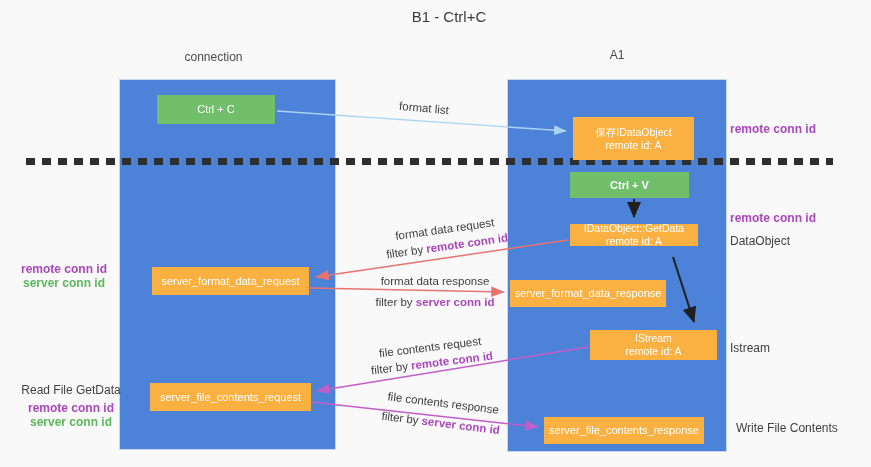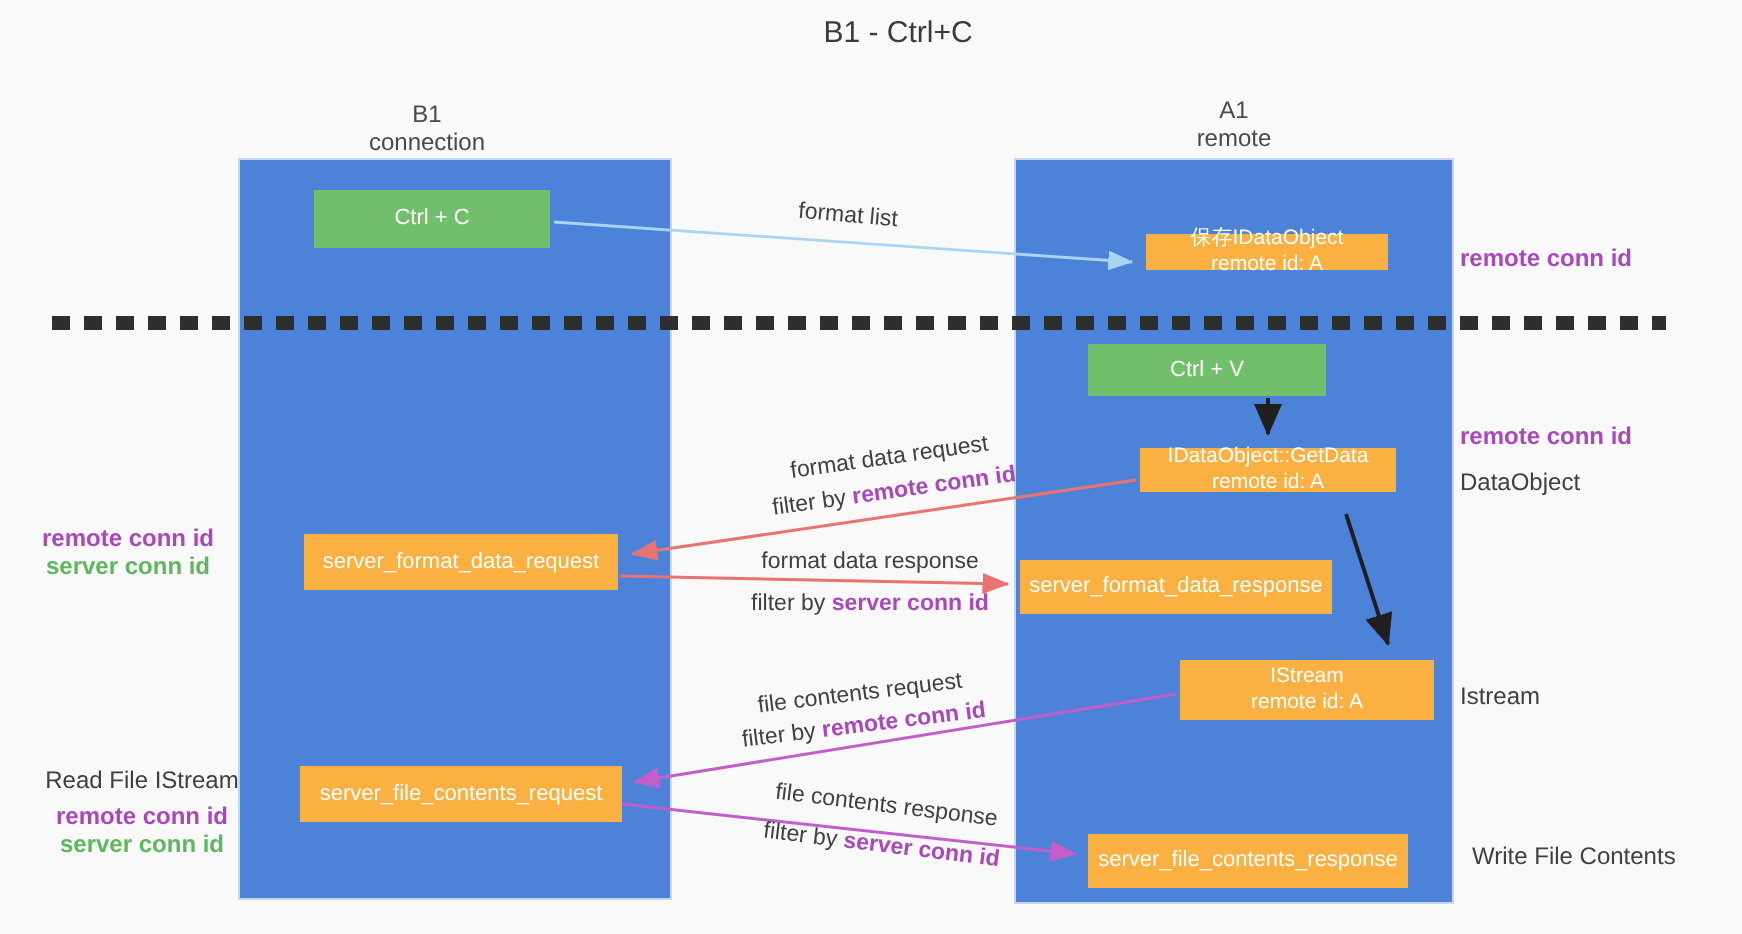--- a/index.html
+++ b/index.html
@@ -19,22 +19,22 @@
 
   .dashes{position:absolute;left:26px;top:158px;width:807px;height:7px;
           background:repeating-linear-gradient(to right,#2e2e2e 0 9px,transparent 9px 16px);}
 
   .node{position:absolute;display:flex;flex-direction:column;align-items:center;justify-content:center;
         color:#fff;font-size:11px;line-height:13px;text-align:center;box-sizing:border-box;z-index:3;}
   .node.orange{background:#fbb042;}
   .node.green{background:#71bf6b;}
 
   .n-ctrlc{left:157px;top:95px;width:118px;height:29px;}
-  .n-saved{left:573px;top:117px;width:121px;height:18px;font-size:10.5px;}
-  .n-ctrlv{left:544px;top:172px;width:119px;height:26px;}
+  .n-saved{left:573px;top:117px;width:121px;height:43px;font-size:10.5px;}
+  .n-ctrlv{left:570px;top:172px;width:119px;height:26px;font-weight:bold;}
   .n-getdata{left:570px;top:224px;width:128px;height:22px;font-size:10.5px;}
   .n-freq{left:152px;top:267px;width:157px;height:28px;}
   .n-fresp{left:510px;top:280px;width:156px;height:27px;}
   .n-istream{left:590px;top:330px;width:127px;height:30px;font-size:10.5px;}
   .n-fileq{left:150px;top:383px;width:161px;height:28px;}
   .n-filer{left:544px;top:417px;width:160px;height:27px;}
 
   svg.arrows{position:absolute;left:0;top:0;z-index:4;pointer-events:none;}
 
   .edge-label{position:absolute;z-index:5;color:#3f3f3f;font-size:11.5px;text-align:center;
@@ -50,26 +50,24 @@
 </head>
 <body>
 
 <div class="stage">
 
   <div class="title">
     <div>B1 - Ctrl+C</div>
   </div>
 
   <div class="lane-header lane-header-left">
-    <div>B1</div>
     <div>connection</div>
   </div>
   <div class="lane-header lane-header-right">
     <div>A1</div>
-    <div>remote</div>
   </div>
 
   <div class="lane lane-left"></div>
   <div class="lane lane-right"></div>
 
   <div class="dashes"></div>
 
   <div class="node green n-ctrlc">
     <span>Ctrl + C</span>
   </div>
@@ -162,19 +160,19 @@
   <div class="side-label" style="left:730px;top:234px;">DataObject</div>
   <div class="side-label" style="left:730px;top:341px;">Istream</div>
   <div class="side-label" style="left:736px;top:421px;">Write File Contents</div>
 
   <div class="side-group" style="left:10px;top:262px;width:108px;">
     <div class="side-label purple" style="position:static;">remote conn id</div>
     <div class="side-label green" style="position:static;">server conn id</div>
   </div>
 
   <div class="side-group" style="left:16px;top:383px;width:110px;">
-    <div class="side-label" style="position:static;">Read File IStream</div>
+    <div class="side-label" style="position:static;">Read File GetData</div>
     <div style="height:4px;"></div>
     <div class="side-label purple" style="position:static;">remote conn id</div>
     <div class="side-label green" style="position:static;">server conn id</div>
   </div>
 
 </div>
 
 </body></html>

